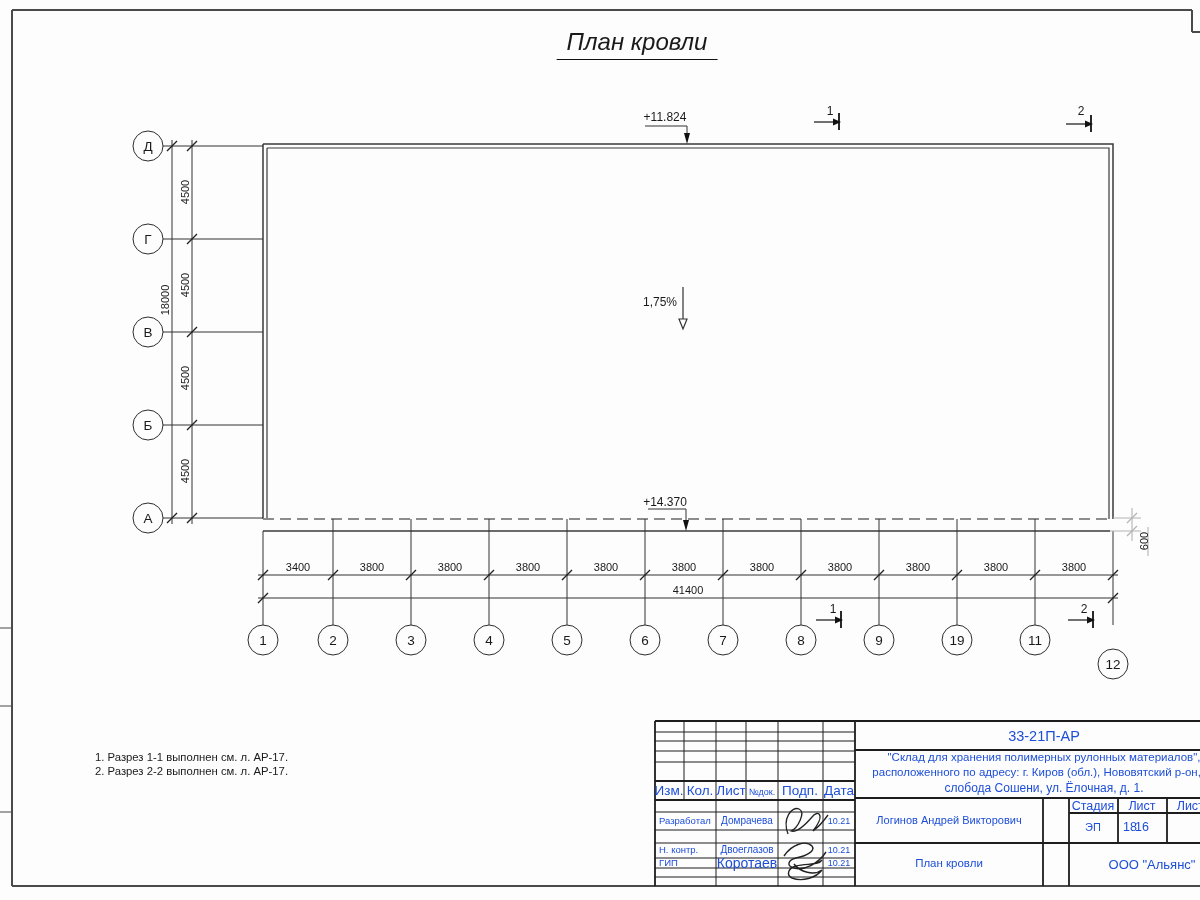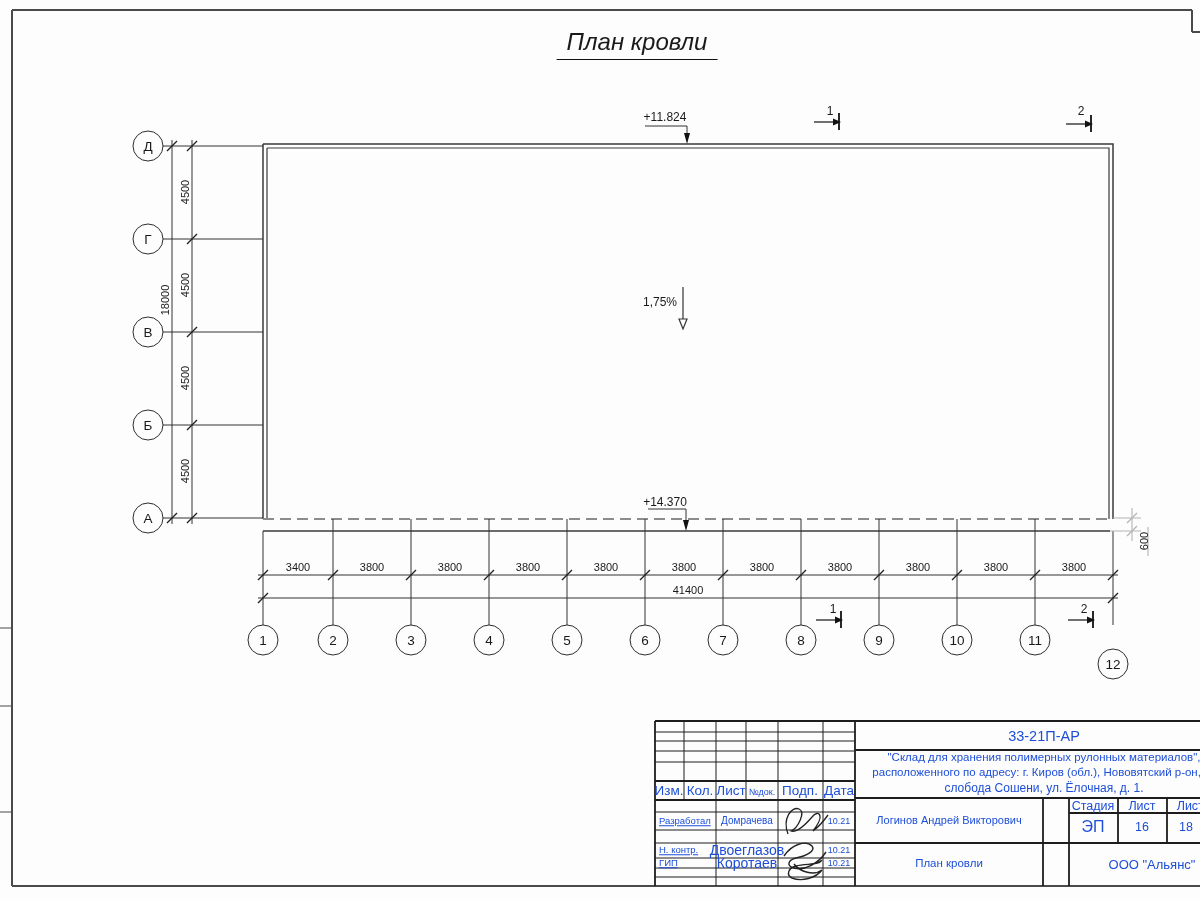--- a/index.html
+++ b/index.html
@@ -4,21 +4,21 @@
 <style>
   html,body{margin:0;padding:0;background:#fff;}
   .sheet{
     position:relative;width:1200px;height:900px;background:#fdfdfd;
     overflow:hidden;font-family:"Liberation Sans","DejaVu Sans",sans-serif;color:#1a1a1a;
   }
   svg.linework{position:absolute;left:0;top:0;width:1200px;height:900px;}
   .lbl{position:absolute;transform:translate(-50%,-50%);white-space:nowrap;color:#1a1a1a;line-height:1;}
   .rot{transform:translate(-50%,-50%) rotate(-90deg);}
   .dim{font-size:11px;}
-  .small{font-size:9.5px;text-decoration:underline;}
+  .small{font-size:9.5px;}
   .page-title{
     position:absolute;left:637px;top:28px;transform:translateX(-50%);
     font-size:24px;font-style:italic;border-bottom:1.6px solid #111;padding:0 10px 3px 10px;white-space:nowrap;
   }
   .axis-circle{
     position:absolute;width:29px;height:29px;border:1.3px solid #2e2e2e;border-radius:50%;
     background:#fdfdfd;transform:translate(-50%,-50%);
     display:flex;align-items:center;justify-content:center;font-size:13.5px;
   }
   .notes{position:absolute;left:95px;top:751px;font-size:11.3px;line-height:13.5px;}
@@ -176,57 +176,61 @@
   <div class="axis-circle" style="left:723px;top:640px;">
       <span>7</span>
     </div>
   <div class="axis-circle" style="left:801px;top:640px;">
       <span>8</span>
     </div>
   <div class="axis-circle" style="left:879px;top:640px;">
       <span>9</span>
     </div>
   <div class="axis-circle" style="left:957px;top:640px;">
-      <span>10</span>
+      <span>19</span>
     </div>
   <div class="axis-circle" style="left:1035px;top:640px;">
       <span>11</span>
     </div>
   <div class="axis-circle" style="left:1113px;top:664px;">
       <span>12</span>
     </div>
 
+  <div class="notes">
+    <div>1. Разрез 1-1 выполнен см. л. АР-17.</div>
+    <div>2. Разрез 2-2 выполнен см. л. АР-17.</div>
+  </div>
 
   <span class="tb" style="left:1044px;top:736px;font-size:14.5px;">33-21П-АР</span>
   <span class="tb" style="left:1044px;top:758px;font-size:11.5px;">"Склад для хранения полимерных рулонных материалов",</span>
   <span class="tb" style="left:1044px;top:773px;font-size:11.5px;">расположенного по адресу: г. Киров (обл.), Нововятский р-он, те</span>
   <span class="tb" style="left:1044px;top:788px;font-size:12px;">слобода Сошени, ул. Ёлочная, д. 1.</span>
 
   <span class="tb" style="left:669px;top:791px;font-size:13.5px;">Изм.</span>
   <span class="tb" style="left:700px;top:791px;font-size:13.5px;">Кол.</span>
   <span class="tb" style="left:731px;top:791px;font-size:13.5px;">Лист</span>
   <span class="tb" style="left:762px;top:792px;font-size:9px;">№док.</span>
   <span class="tb" style="left:800px;top:791px;font-size:13.5px;">Подп.</span>
   <span class="tb" style="left:839px;top:791px;font-size:13.5px;">Дата</span>
 
   <span class="tb tb-left small" style="left:659px;top:821px;">Разработал</span>
   <span class="tb" style="left:747px;top:821px;font-size:10px;">Домрачева</span>
   <span class="tb" style="left:839px;top:821px;font-size:9px;">10.21</span>
 
   <span class="tb tb-left small" style="left:659px;top:850px;">Н. контр.</span>
-  <span class="tb" style="left:747px;top:850px;font-size:14px;">Двоеглазов</span>
+  <span class="tb" style="left:747px;top:850px;font-size:10px;">Двоеглазов</span>
   <span class="tb" style="left:839px;top:850px;font-size:9px;">10.21</span>
 
   <span class="tb tb-left small" style="left:659px;top:863px;">ГИП</span>
   <span class="tb" style="left:747px;top:863px;font-size:14px;">Коротаев</span>
   <span class="tb" style="left:839px;top:863px;font-size:9px;">10.21</span>
 
   <span class="tb" style="left:949px;top:820px;font-size:11px;">Логинов Андрей Викторович</span>
   <span class="tb" style="left:1093px;top:806px;font-size:12.5px;">Стадия</span>
   <span class="tb" style="left:1142px;top:806px;font-size:12.5px;">Лист</span>
   <span class="tb" style="left:1197px;top:806px;font-size:12.5px;">Листов</span>
-  <span class="tb" style="left:1093px;top:827px;font-size:16px;">ЭП</span>
+  <span class="tb" style="left:1093px;top:827px;font-size:11px;">ЭП</span>
   <span class="tb" style="left:1142px;top:827px;font-size:12.5px;">16</span>
-  <span class="tb" style="left:1186px;top:827px;font-size:12.5px;">18</span>
+  <span class="tb" style="left:1130px;top:827px;font-size:12.5px;">18</span>
   <span class="tb" style="left:949px;top:864px;font-size:11.5px;">План кровли</span>
   <span class="tb" style="left:1152px;top:864px;font-size:13px;">ООО "Альянс"</span>
 
 </div>
 
 </body></html>

